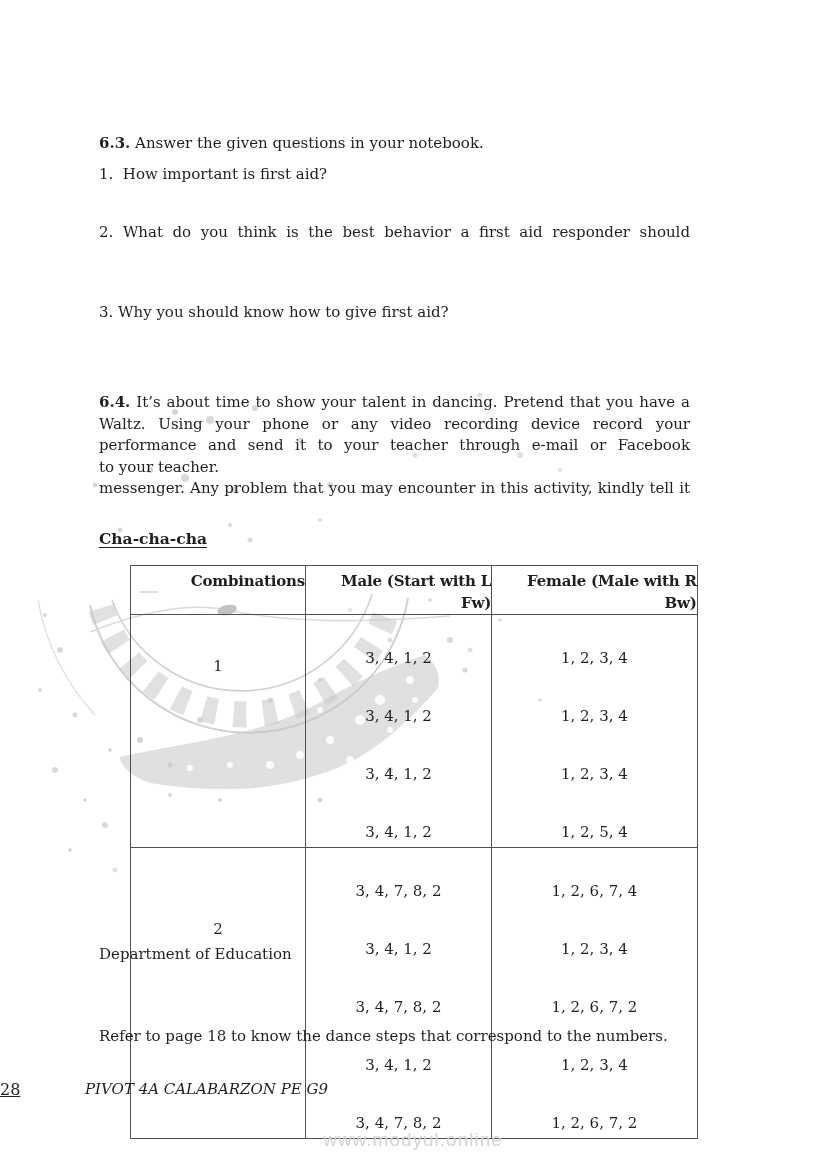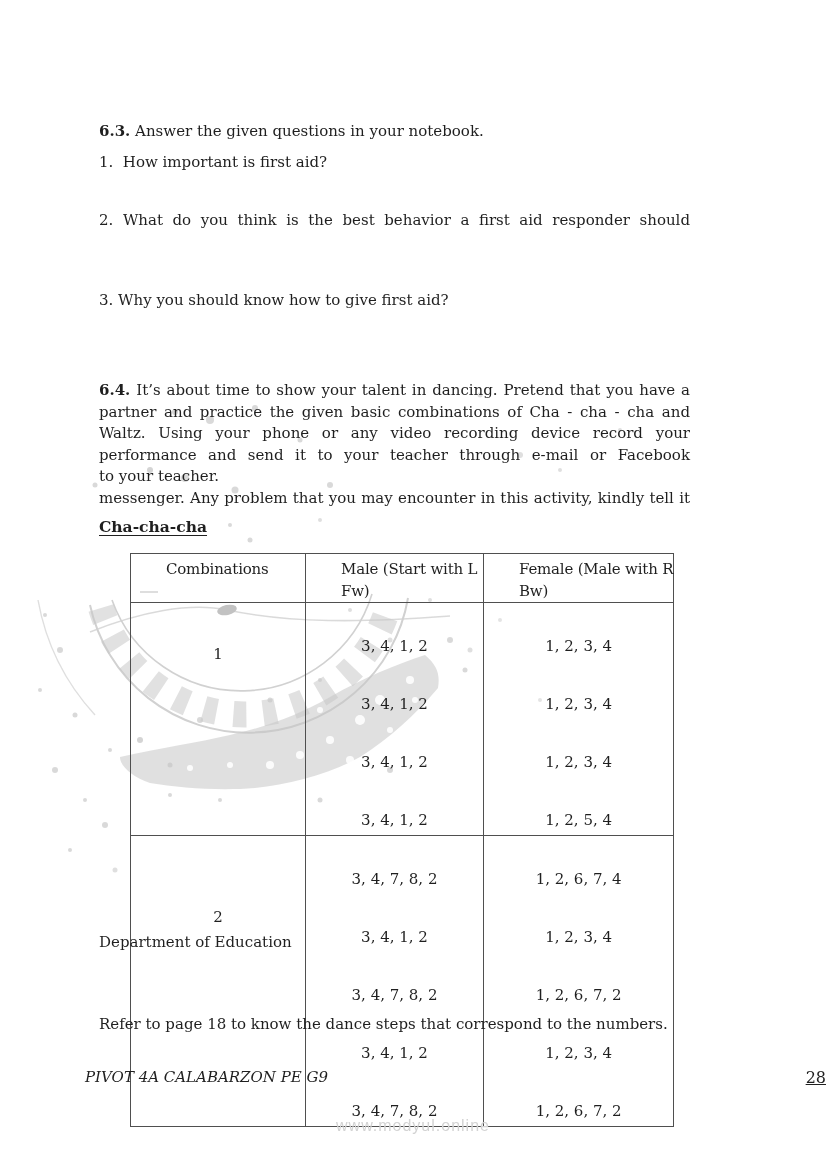--- a/index.html
+++ b/index.html
@@ -1,45 +1,45 @@
 <!DOCTYPE html>
 <html><head>
 <meta charset="utf-8">
 <style>
   html,body{margin:0;padding:0;background:#ffffff;}
   .page{
     position:relative;width:826px;height:1169px;background:#ffffff;overflow:hidden;
     font-family:"DejaVu Serif","Liberation Serif",serif;color:#1f1f1f;
   }
   .stamp{position:absolute;left:20px;top:370px;z-index:0;}
-  .content{position:absolute;left:0;top:4px;width:826px;height:841px;z-index:1;}
+  .content{position:absolute;left:0;top:16px;width:826px;height:841px;z-index:1;}
   .blk{position:absolute;left:99px;width:591px;font-size:15px;line-height:21.5px;}
   .b{font-weight:bold;}
   .q{white-space:pre-wrap;}
   .jl{text-align:justify;text-align-last:justify;}
   .jl.last{text-align:left;text-align-last:left;}
   .cha{font-weight:bold;font-size:15.5px;text-decoration:underline;text-underline-offset:3px;}
   table.steps{
     position:absolute;left:130px;top:549px;border-collapse:collapse;table-layout:fixed;
     font-size:15px;background:transparent;
   }
   table.steps col.c1{width:175px;} table.steps col.c2{width:178px;} table.steps col.c3{width:172px;}
   table.steps th,table.steps td{border:1px solid #4f4f4f;box-sizing:border-box;vertical-align:top;padding:0;}
-  table.steps th{font-weight:normal;height:49px;padding-top:4px;text-align:left;padding-left:35px;}
+  table.steps th{font-weight:bold;height:49px;padding-top:4px;text-align:right;padding-left:35px;}
   .thline{display:block;line-height:22px;white-space:nowrap;letter-spacing:-0.2px;}
   tr.r1 td{height:145px;} tr.r2 td{height:176px;}
   td.nums{padding-top:6px;}
   .cl{text-align:center;line-height:30px;margin-top:28px;}
   td.combo{text-align:center;line-height:30px;}
   tr.r1 td.combo{padding-top:36px;} tr.r2 td.combo{padding-top:66px;}
   .footer-left{position:absolute;left:85px;top:1064px;font-style:italic;font-size:15px;}
-  .page-num{position:absolute;left:0;top:1064px;width:826px;text-align:right;font-size:16px;text-decoration:underline;}
+  .page-num{position:absolute;left:0;top:1064px;width:826px;text-align:left;font-size:16px;text-decoration:underline;}
   .site-mark{
     position:absolute;left:0;top:1113px;width:826px;text-align:center;
-    font-family:"Liberation Sans","DejaVu Sans",sans-serif;font-size:16px;color:#d3d3d3;letter-spacing:1px;
+    font-family:"Liberation Sans","DejaVu Sans",sans-serif;font-size:19px;color:#d3d3d3;letter-spacing:1px;
   }
 </style>
 </head>
 <body>
 
 <div class="page">
 
   <svg class="stamp" width="640" height="510" viewBox="0 0 640 510" xmlns="http://www.w3.org/2000/svg">
     <g stroke="#c9c9c9" fill="none" opacity="0.85">
       <path d="M 70 235 A 162 162 0 0 0 388 228" stroke-width="2"></path>
@@ -131,21 +131,20 @@
       </div>
 
     <div class="blk q" style="top:286px;">3. Why you should know how to give first aid?</div>
 
     <div class="blk" style="top:376px;">
       <div class="jl">
         <strong class="b">6.4.</strong>
         <span>It’s about time to show your talent in dancing. Pretend that you have a</span>
       </div>
       <div>
-          <div class="jl">partner and practice the given basic combinations of Cha - cha - cha and</div>
           <div class="jl">Waltz. Using your phone or any video recording device record your</div>
           <div class="jl">performance and send it to your teacher through e-mail or Facebook</div>
           <div class="jl last">to your teacher.</div>
           <div class="jl">messenger. Any problem that you may encounter in this activity, kindly tell it</div>
         </div>
     </div>
 
     <div class="blk cha" style="top:512px;">Cha-cha-cha</div>
 
     <table class="steps">

